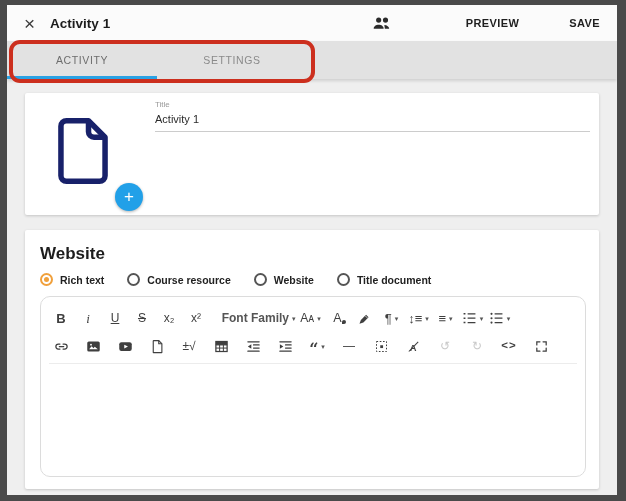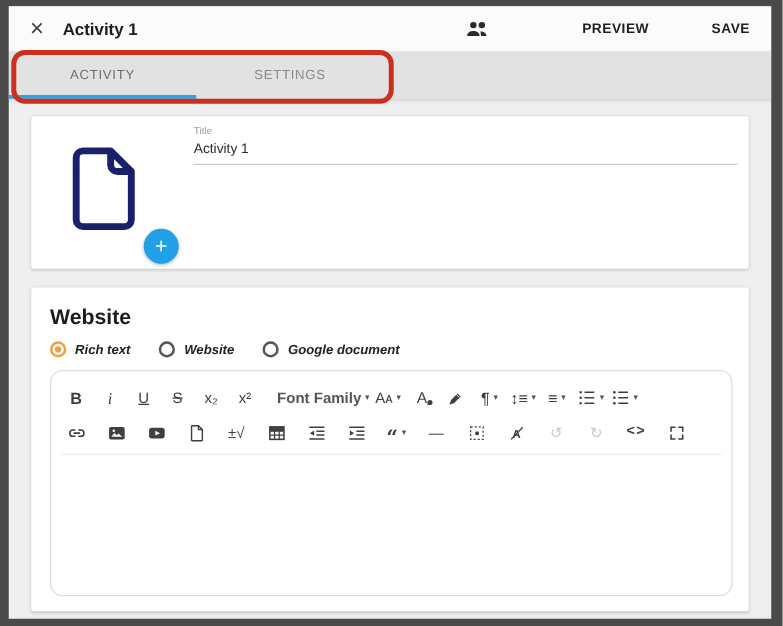--- a/index.html
+++ b/index.html
@@ -37,21 +37,21 @@
               font-size: 17px; display: flex; align-items: center; justify-content: center; box-shadow: 0 1px 3px rgba(0,0,0,.3); }
   .field { margin-left: 130px; padding-top: 7px; width: 435px; }
   .field-label { font-size: 8px; color: #9a9a9a; }
   .title-input { display: block; width: 100%; border: none; border-bottom: 1px solid #ccc; outline: none; background: transparent;
                  font-family: "Liberation Sans", sans-serif; font-size: 11px; color: #2b2b2b; padding: 4px 0 6px; }
 
   
   .card2 { flex: 1; padding: 12px 13px 12px 15px; display: flex; flex-direction: column; overflow: hidden; }
   .content-heading { font-size: 17px; font-weight: bold; color: #1d1d1d; margin: 2px 0 9px; }
   .radio-row { display: flex; align-items: center; margin-bottom: 10px; }
-  .radio-opt { display: flex; align-items: flex-end; margin-right: 23px; font-style: italic; }
+  .radio-opt { display: flex; align-items: flex-end; margin-right: 23px; }
   .radio { width: 13px; height: 13px; border-radius: 50%; border: 2px solid #555; margin-right: 7px;
            display: flex; align-items: center; justify-content: center; flex: 0 0 auto; }
   .radio .dot { width: 5px; height: 5px; border-radius: 50%; }
   .radio-label { font-size: 10.5px; font-weight: bold; color: #222; }
 
   
   .editor { flex: 1; border: 1px solid #dcdcdc; border-radius: 10px; background: #fff; display: flex; flex-direction: column; overflow: hidden; }
   .tb-row { display: flex; align-items: center; height: 28px; padding: 0 8px; flex: 0 0 auto; }
   .tb-row1 { margin-top: 7px; }
   .tb-row2 .tb-btn { margin-right: 8px; }
@@ -130,25 +130,29 @@
       <div class="content-heading">Website</div>
       <div class="radio-row">
           <label class="radio-opt">
             <span class="radio" style="border-color: rgb(240, 160, 60);">
               <span class="dot" style="background: rgb(240, 160, 60);"></span>
             </span>
             <span class="radio-label">Rich text</span>
           </label>
           <label class="radio-opt">
             <span class="radio"></span>
+            <span class="radio-label">Course resource</span>
+          </label>
+          <label class="radio-opt">
+            <span class="radio"></span>
             <span class="radio-label">Website</span>
           </label>
           <label class="radio-opt">
             <span class="radio"></span>
-            <span class="radio-label">Google document</span>
+            <span class="radio-label">Title document</span>
           </label>
         </div>
 
       <div class="editor">
         <div class="tb-row tb-row1">
             <span class="tb-btn">
               <span class="tb-glyph g-bold">B</span>
             </span>
             <span class="tb-btn">
               <span class="tb-glyph g-italic">i</span>

